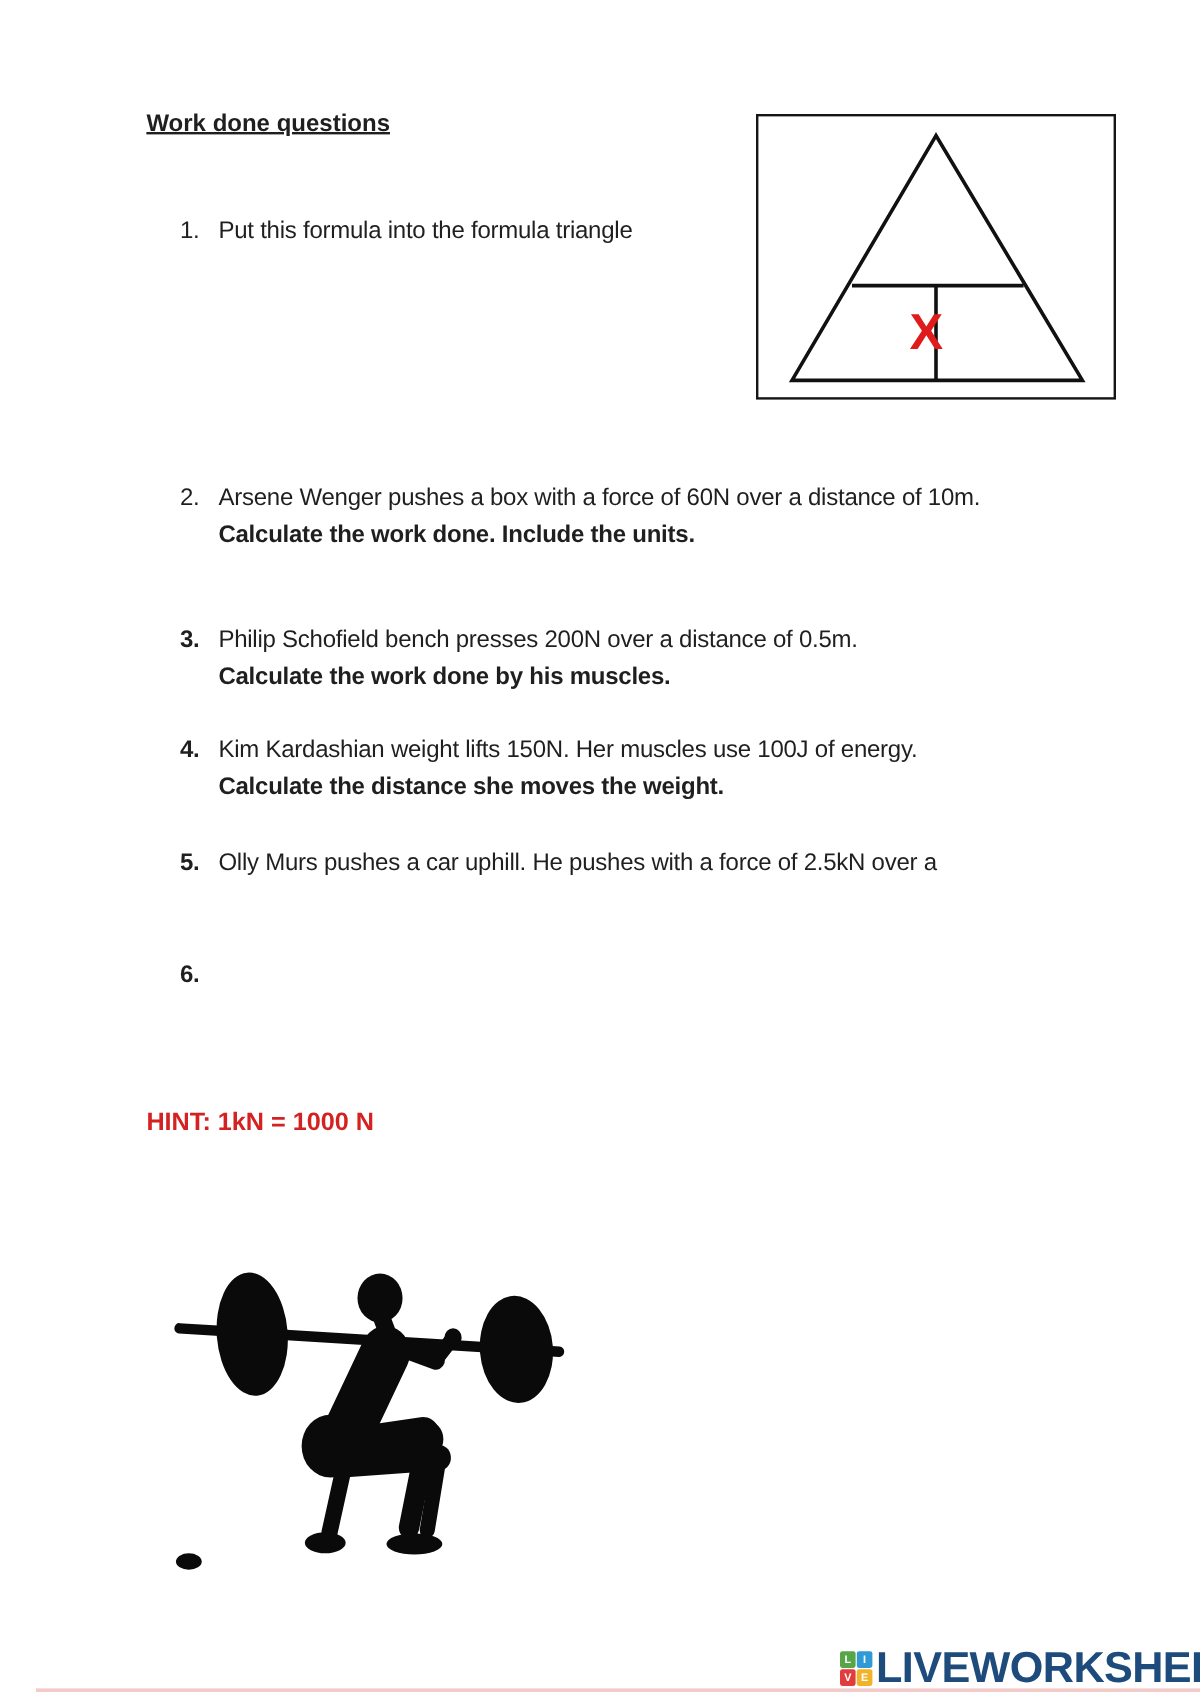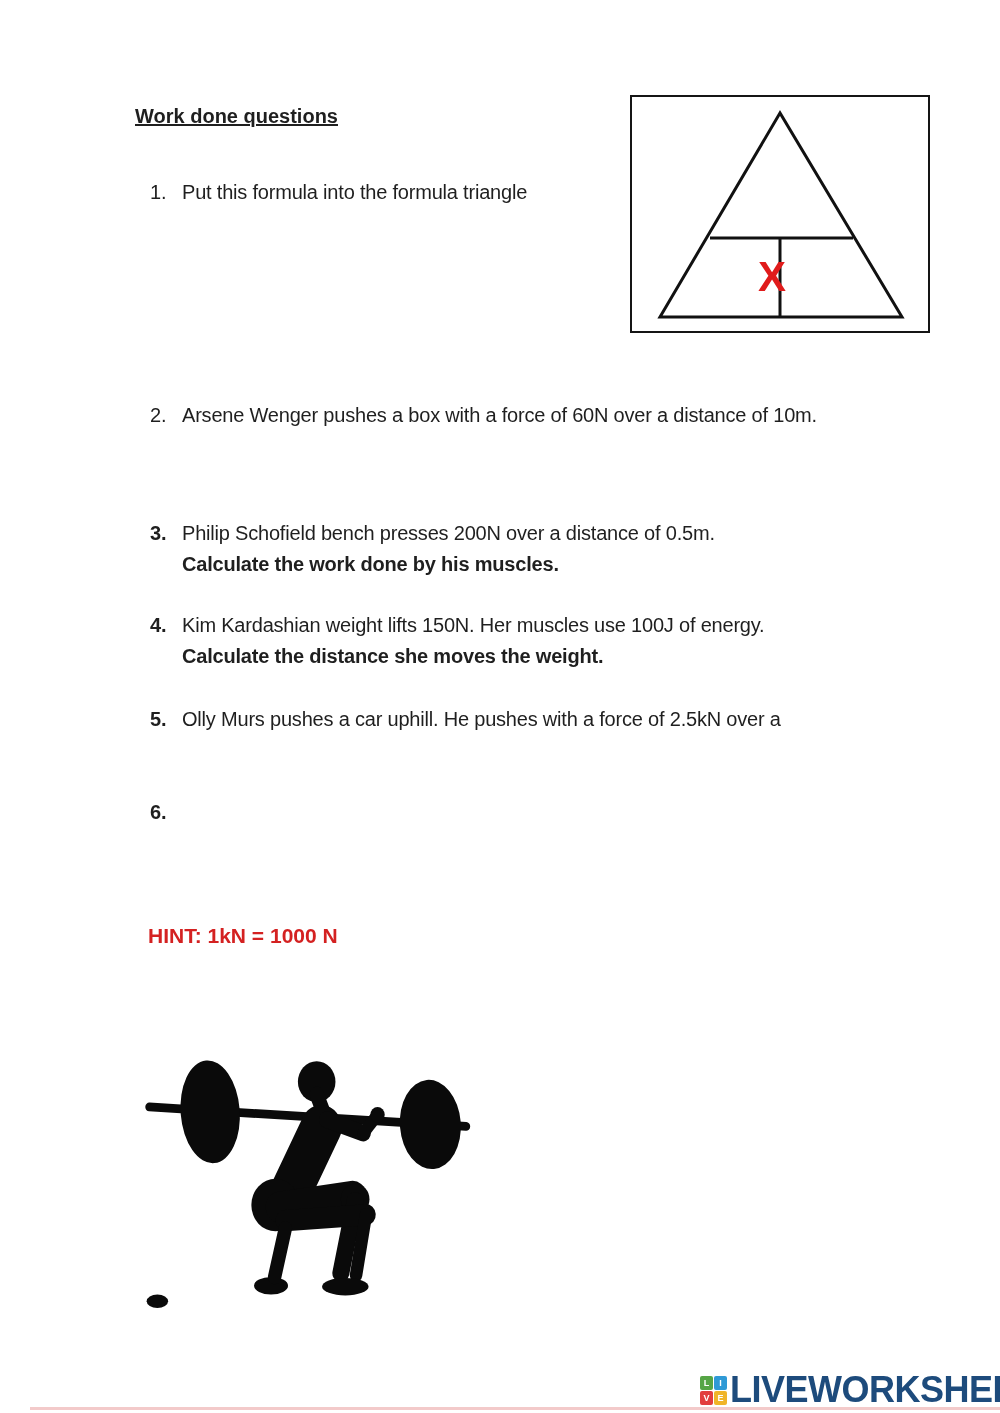--- a/index.html
+++ b/index.html
@@ -1,40 +1,40 @@
 <!DOCTYPE html>
 <html><head>
 <meta charset="utf-8">
 <style>
   html,body{margin:0;padding:0;background:#ffffff;}
   .page{
     position:relative;width:1000px;height:1413px;background:#ffffff;
     font-family:"Liberation Sans","DejaVu Sans",sans-serif;color:#1f1f1f;overflow:hidden;
   }
   .title{
-    position:absolute;left:122px;top:92px;margin:13px;
+    position:absolute;left:122px;top:92px;margin:0;
     font-size:20px;font-weight:bold;text-decoration:underline;
   }
   .triangle-box{
     position:absolute;left:630px;top:95px;width:300px;height:238px;
     border:2px solid #151515;margin:0;box-sizing:border-box;background:#fff;
   }
   .question{
     position:absolute;left:150px;display:flex;align-items:flex-start;
     font-size:20px;line-height:31px;letter-spacing:-0.2px;
   }
   .qnum{width:32px;flex:none;}
   .bold{font-weight:bold;}
   .formula-line{
     position:absolute;left:182px;top:226px;
     font-size:20px;font-weight:bold;color:#d42121;letter-spacing:-0.2px;
   }
   .hint{
     position:absolute;left:122px;top:924px;
-    font-size:21px;font-weight:bold;color:#d42121;margin-left:26px;
+    font-size:21px;font-weight:bold;color:#d42121;
   }
   .lifter{position:absolute;left:135px;top:1038px;}
   .footer-logo{
     position:absolute;left:700px;top:1372px;
     display:flex;align-items:center;gap:3px;
   }
   .logo-grid{
     display:grid;grid-template-columns:13px 13px;grid-template-rows:14px 14px;gap:1px;
   }
   .logo-sq{
@@ -75,20 +75,21 @@
     <span class="qnum">1.</span>
     <div>
       <div>Put this formula into the formula triangle</div>
     </div>
   </div>
 
   <div class="question" style="top:400px;">
     <span class="qnum">2.</span>
     <div>
       <div>Arsene Wenger pushes a box with a force of 60N over a distance of 10m.</div>
+      <div><span></span><span class="bold">Calculate the work done. Include the units.</span></div>
     </div>
   </div>
 
   <div class="question" style="top:518px;">
     <span class="qnum bold">3.</span>
     <div>
       <div>Philip Schofield bench presses 200N over a distance of 0.5m.</div>
       <div><span></span><span class="bold">Calculate the work done by his muscles.</span></div>
     </div>
   </div>

